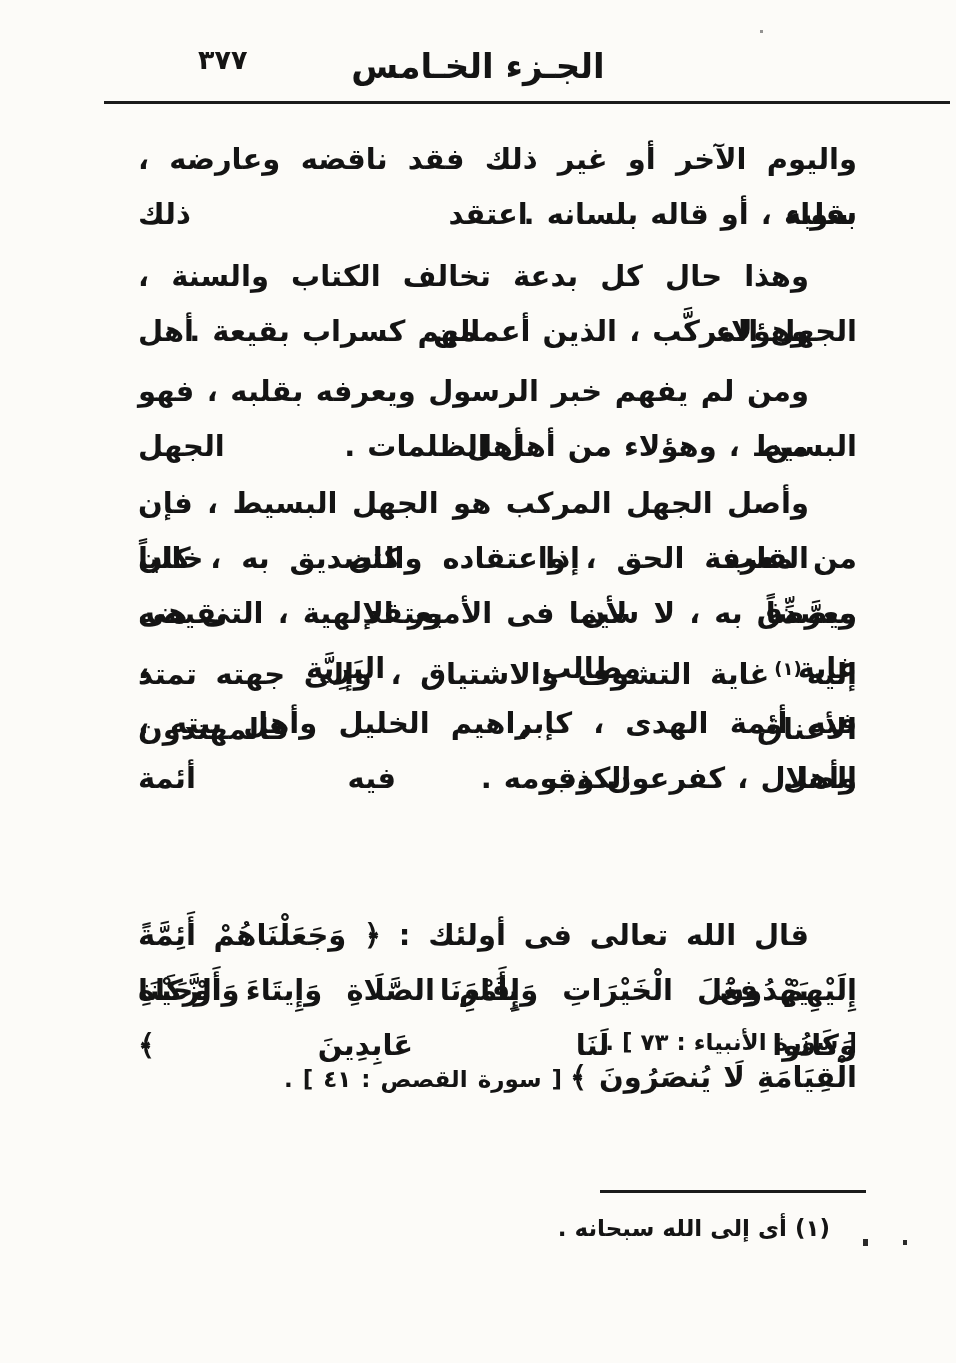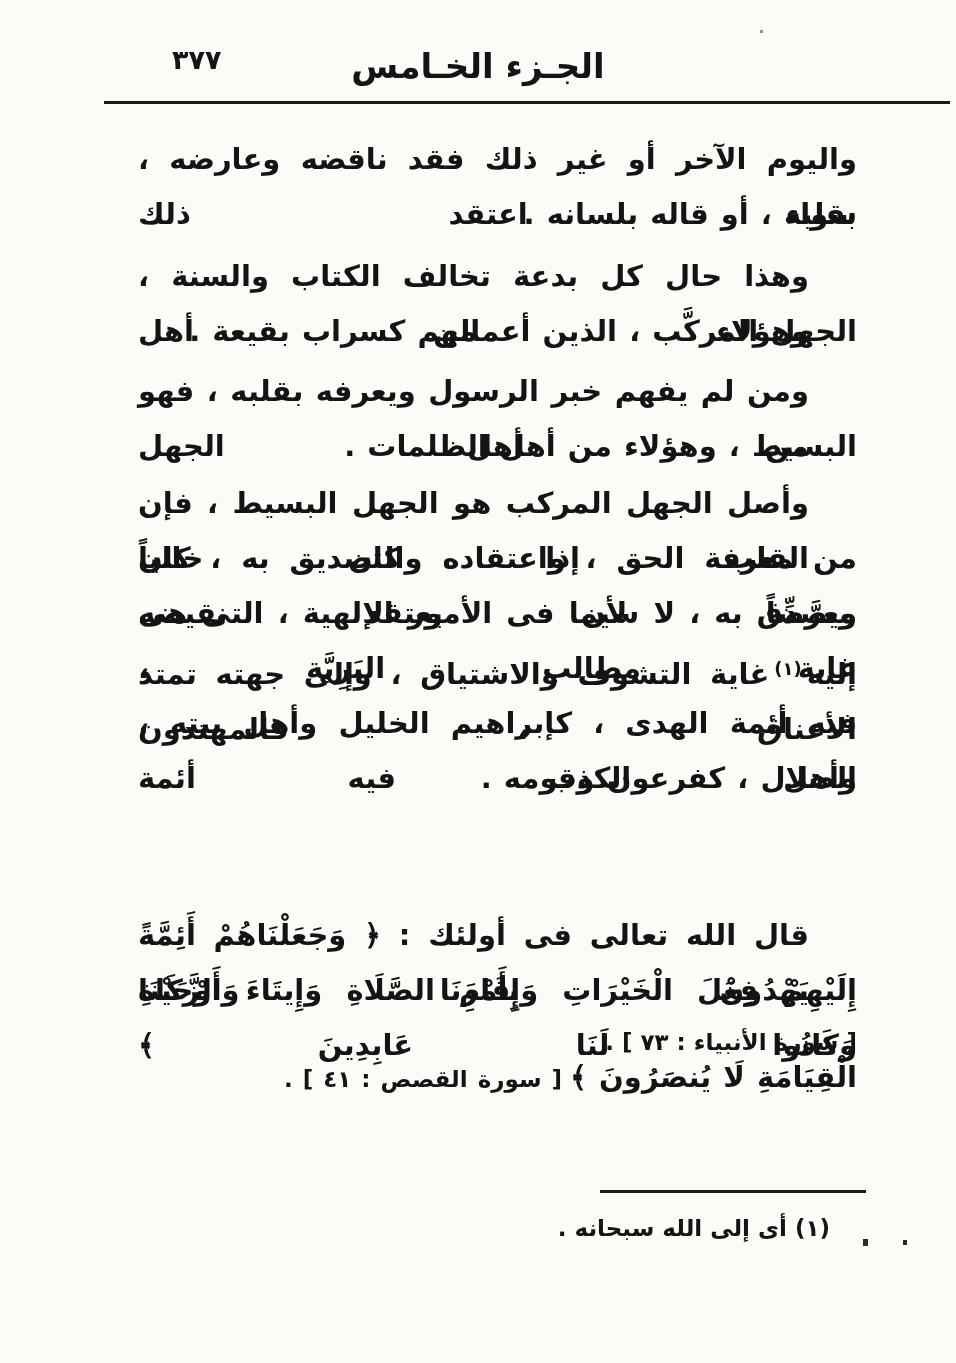--- a/index.html
+++ b/index.html
@@ -13,21 +13,21 @@
     height: 1363px;
     margin: 0 auto;
     background: #fcfbf8;
     color: #141414;
     direction: rtl;
     overflow: hidden;
   }
   
   .page-number {
     position: absolute;
-    left: 172px;
+    left: 198px;
     top: 44px;
     font-size: 27px;
     font-weight: 700;
     letter-spacing: 1px;
   }
   .header-title {
     position: absolute;
     left: 0; right: 0;
     top: 46px;
     text-align: center;

